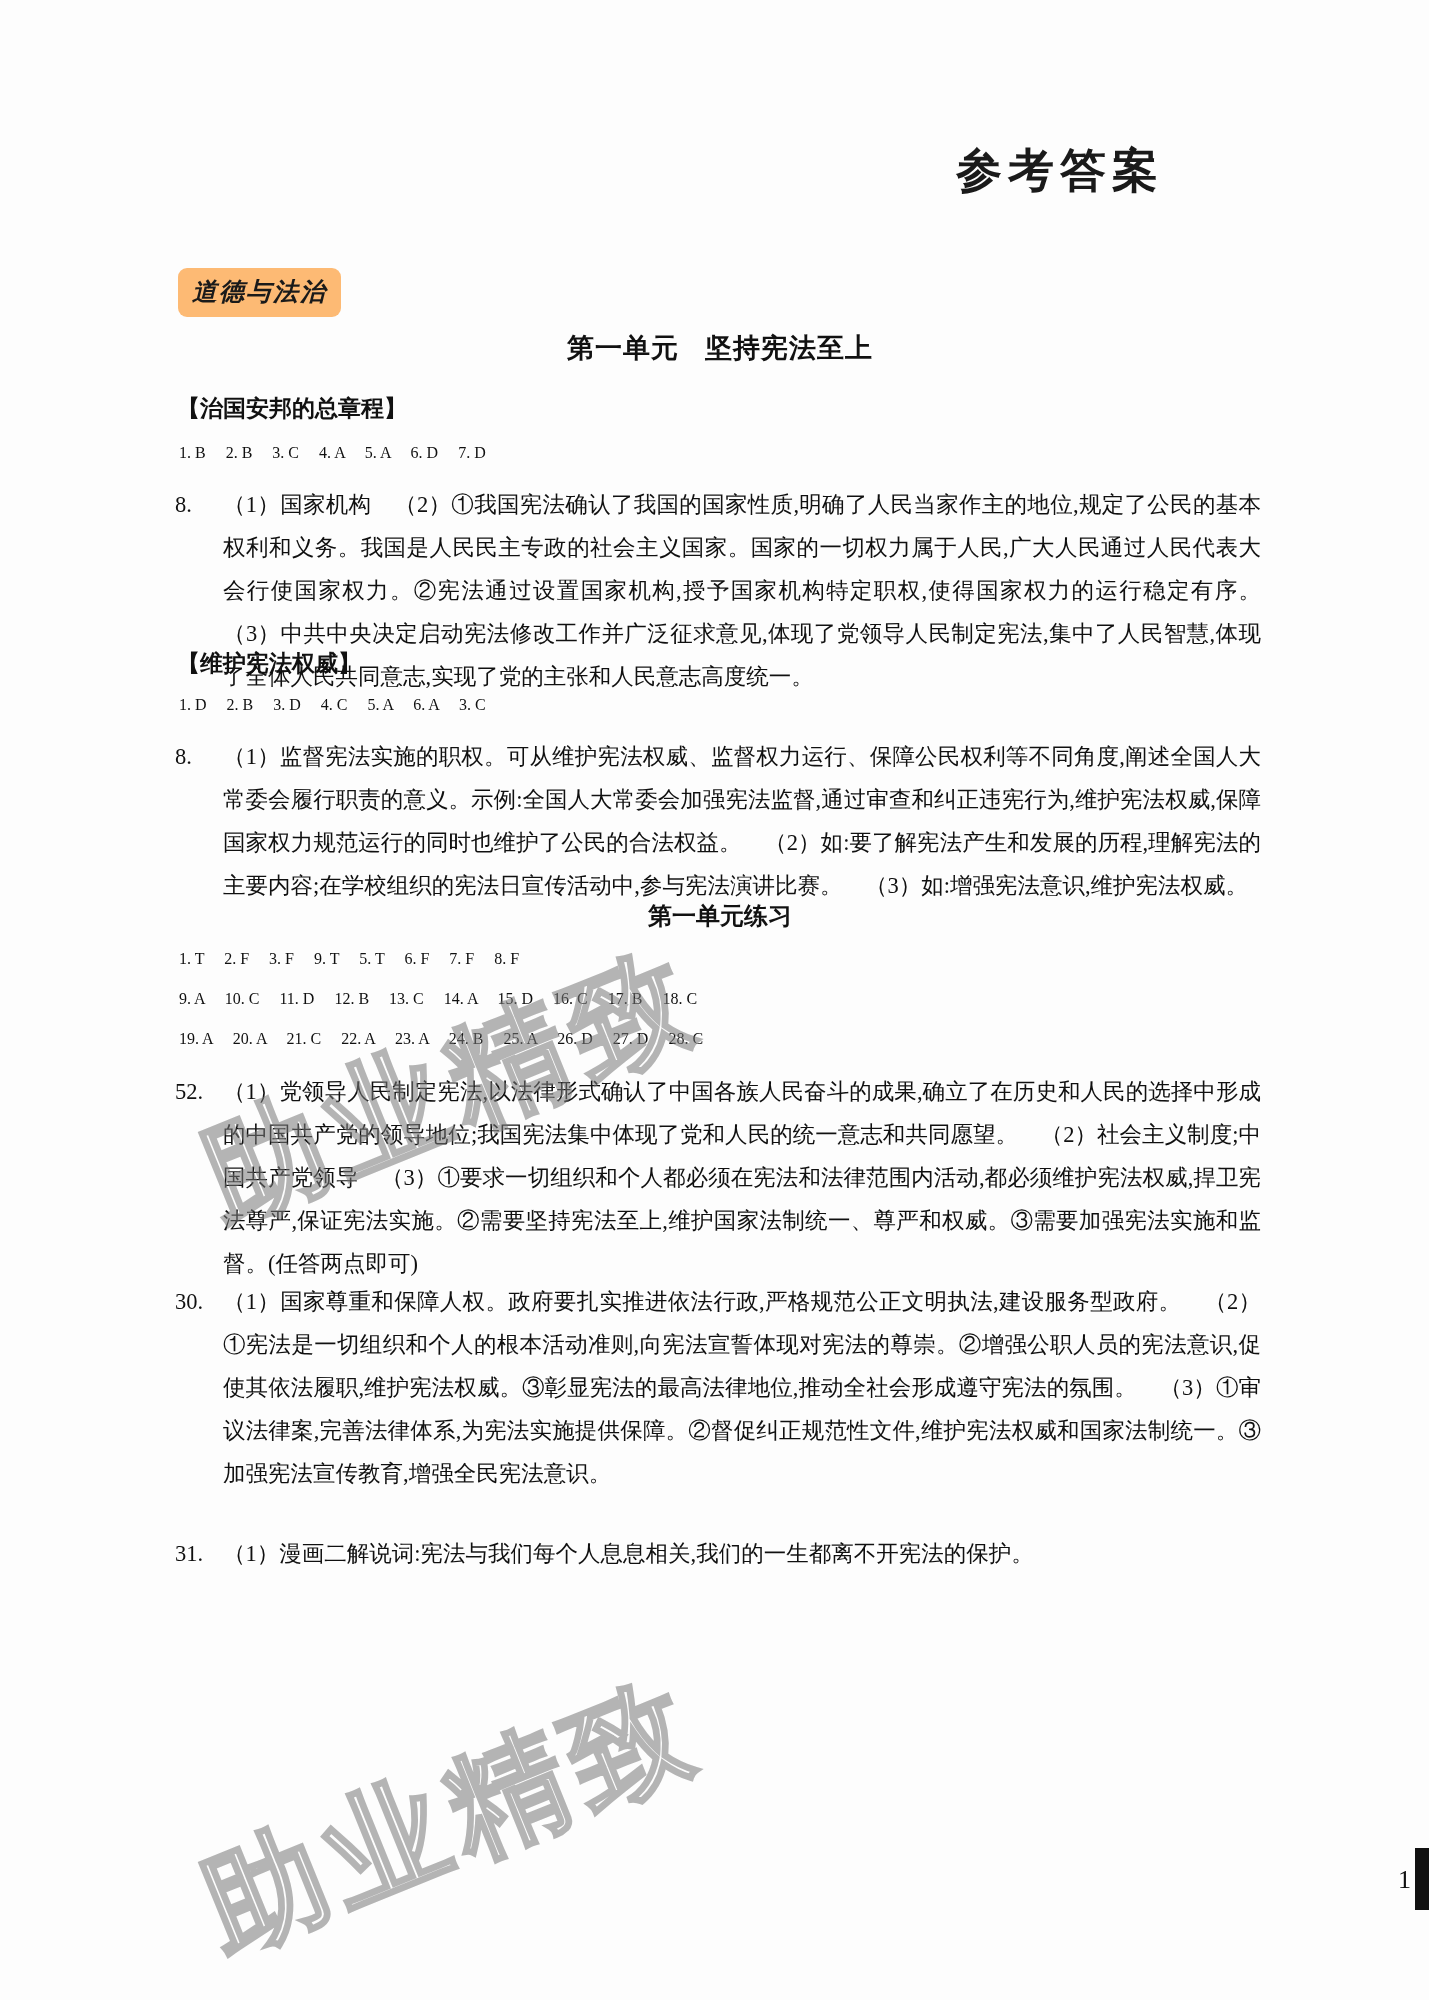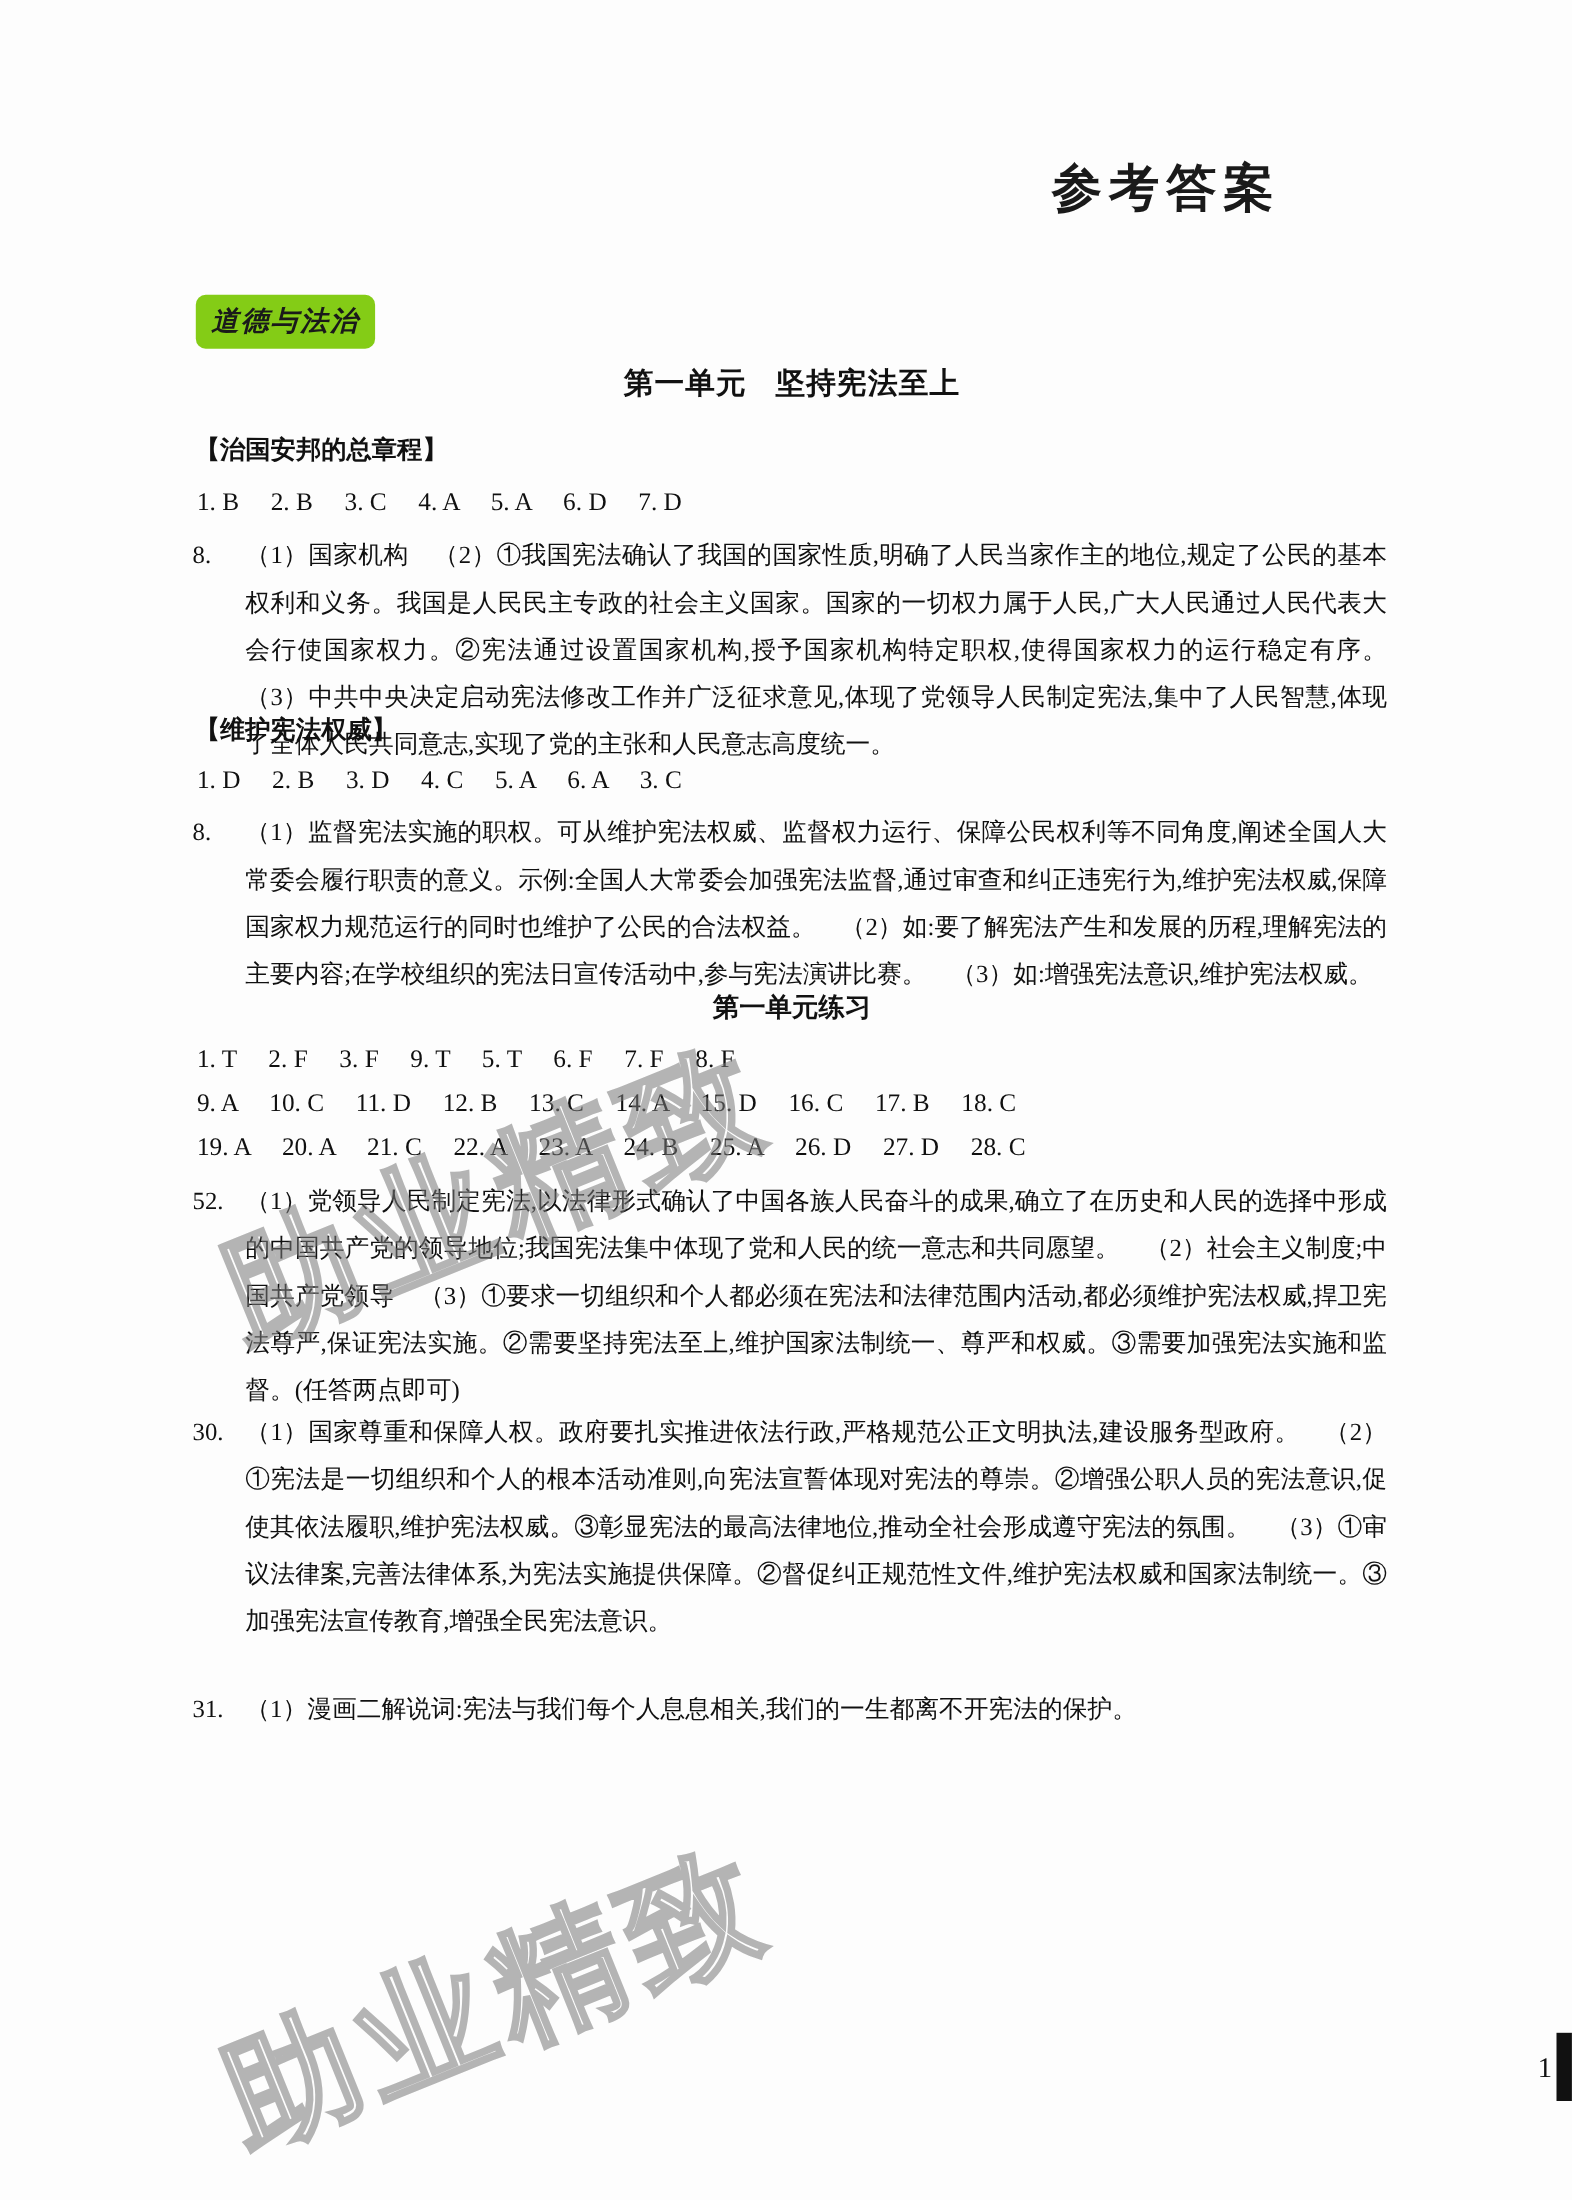--- a/index.html
+++ b/index.html
@@ -41,21 +41,21 @@
     font-weight: 700;
     letter-spacing: 6px;
     color: #1a1a1a;
   }
 
   
   .subject-badge {
     position: absolute;
     left: 178px;
     top: 268px;
-    background: #84cc16;
+    background: #fdba74;
     border-radius: 9px;
     padding: 7px 14px 9px 14px;
     font-family: "DejaVu Serif", "Liberation Serif", serif;
     font-size: 25px;
     font-style: italic;
     font-weight: 700;
     letter-spacing: 2px;
     color: #1a1a1a;
   }
 
@@ -92,21 +92,21 @@
     font-size: 24px;
     font-weight: 700;
     color: #111;
   }
 
   
   .ans-row {
     position: absolute;
     left: 4px;
     font-family: "Liberation Serif", "DejaVu Serif", serif;
-    font-size: 23px;
+    font-size: 16px;
     white-space: pre;
     color: #101010;
   }
 
   
   .qblock {
     position: absolute;
     left: 0;
     width: 1086px;
     font-family: "Liberation Serif", "DejaVu Serif", serif;

